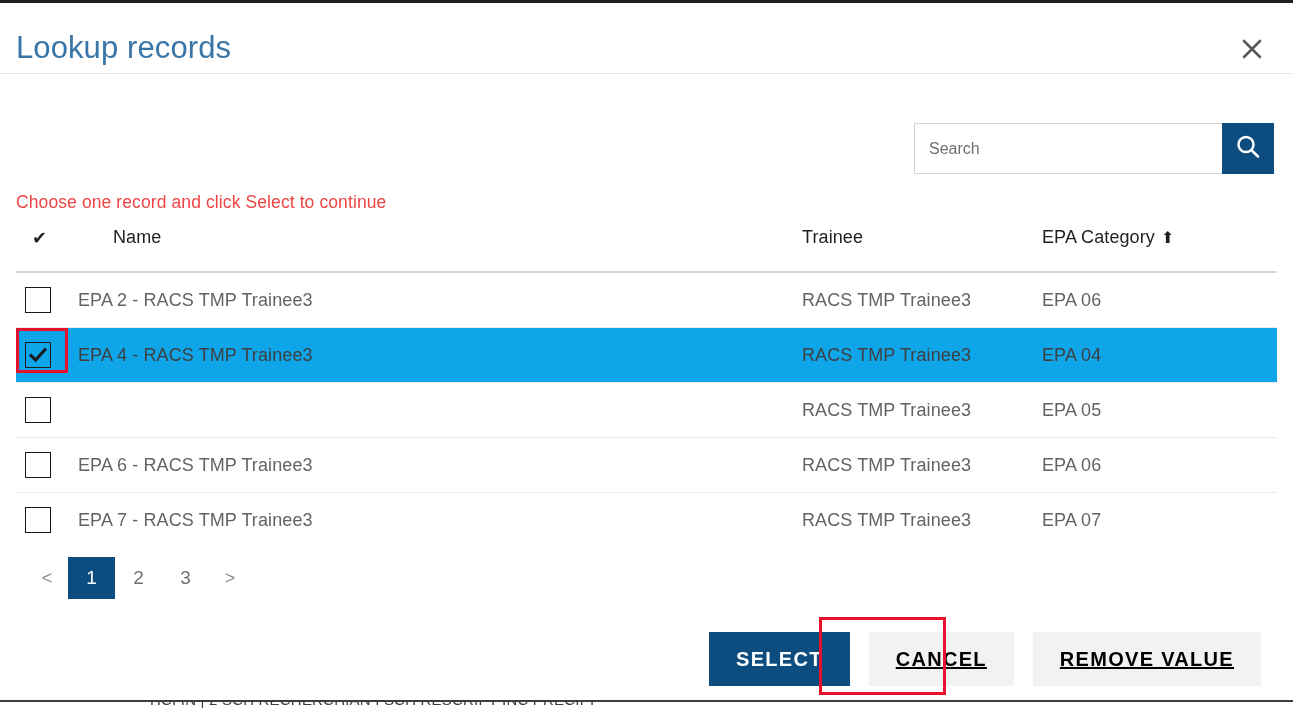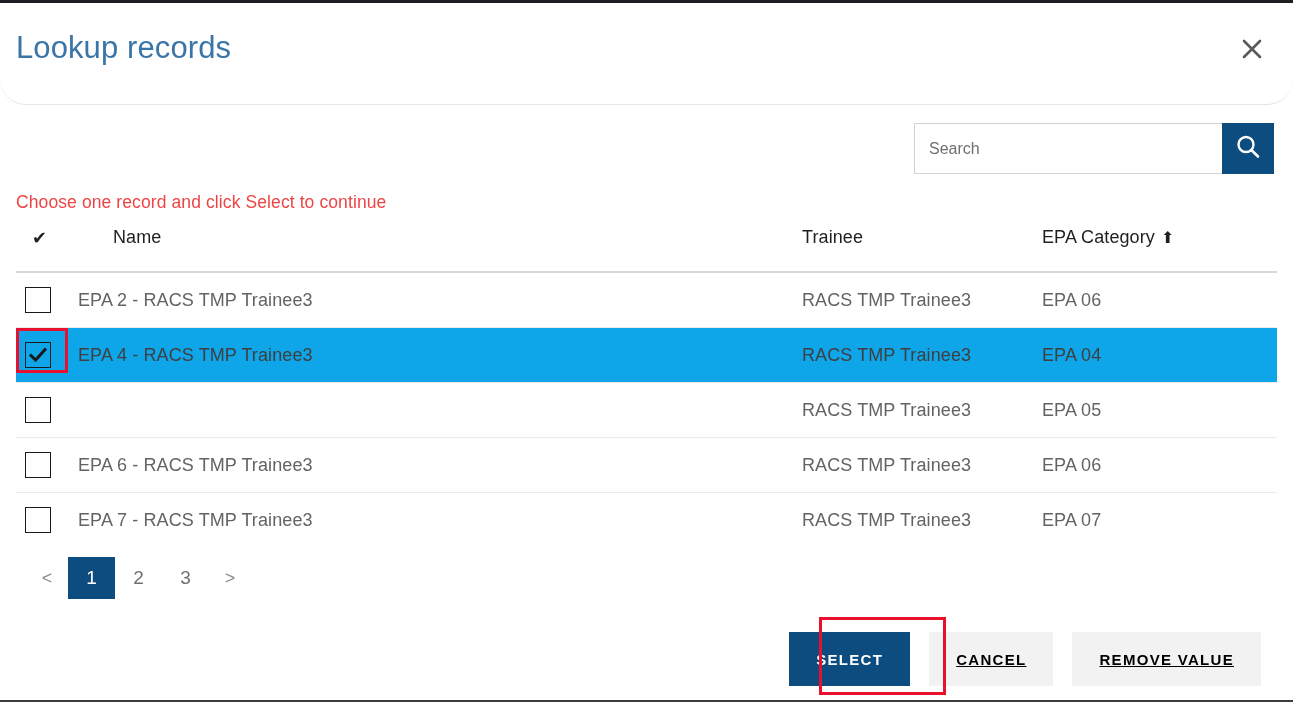--- a/index.html
+++ b/index.html
@@ -64,24 +64,23 @@
     position: absolute;
     left: 0; top: 3px;
     width: 1293px;
     height: 694px;
     background: #ffffff;
     box-sizing: border-box;
   }
 
   .modal-header {
     position: relative;
-    height: 102px;
+    height: 71px;
     border-bottom: 1px solid #e6e6e6;
     box-sizing: border-box;
-    border-radius: 26px;
   }
   .modal-title {
     position: absolute;
     left: 16px;
     top: 27px;
     font-size: 31px;
     font-weight: 400;
     color: #3a75a7;
     letter-spacing: .1px;
   }
@@ -273,21 +272,21 @@
     align-items: center;
     gap: 19px;
     padding-right: 16px;
     box-sizing: border-box;
   }
   .btn {
     height: 54px;
     padding: 0 27px;
     border: none;
     font-family: "Liberation Sans", sans-serif;
-    font-size: 15px;
+    font-size: 20px;
     font-weight: bold;
     letter-spacing: 1.3px;
     cursor: pointer;
   }
   .btn-primary { background: #0d4c7e; color: #ffffff; }
   .btn-secondary { background: #f2f2f2; color: #000000; text-decoration: underline; }
 
   
   .anno-select {
     position: absolute;
@@ -416,15 +415,16 @@
       <button class="btn btn-secondary">REMOVE VALUE</button>
     </div>
 
   </div>
 
   <div class="anno-cb"></div>
   <div class="anno-select"></div>
 
   <div class="bg-strip">
     <div class="bg-strip-rule"></div>
+    <div class="bg-strip-text">HCI IN | 2 SCH RECHERCHIAN I SCH RESCRIPT INC PRECIPI</div>
   </div>
 
 </div>
 
 </body></html>

